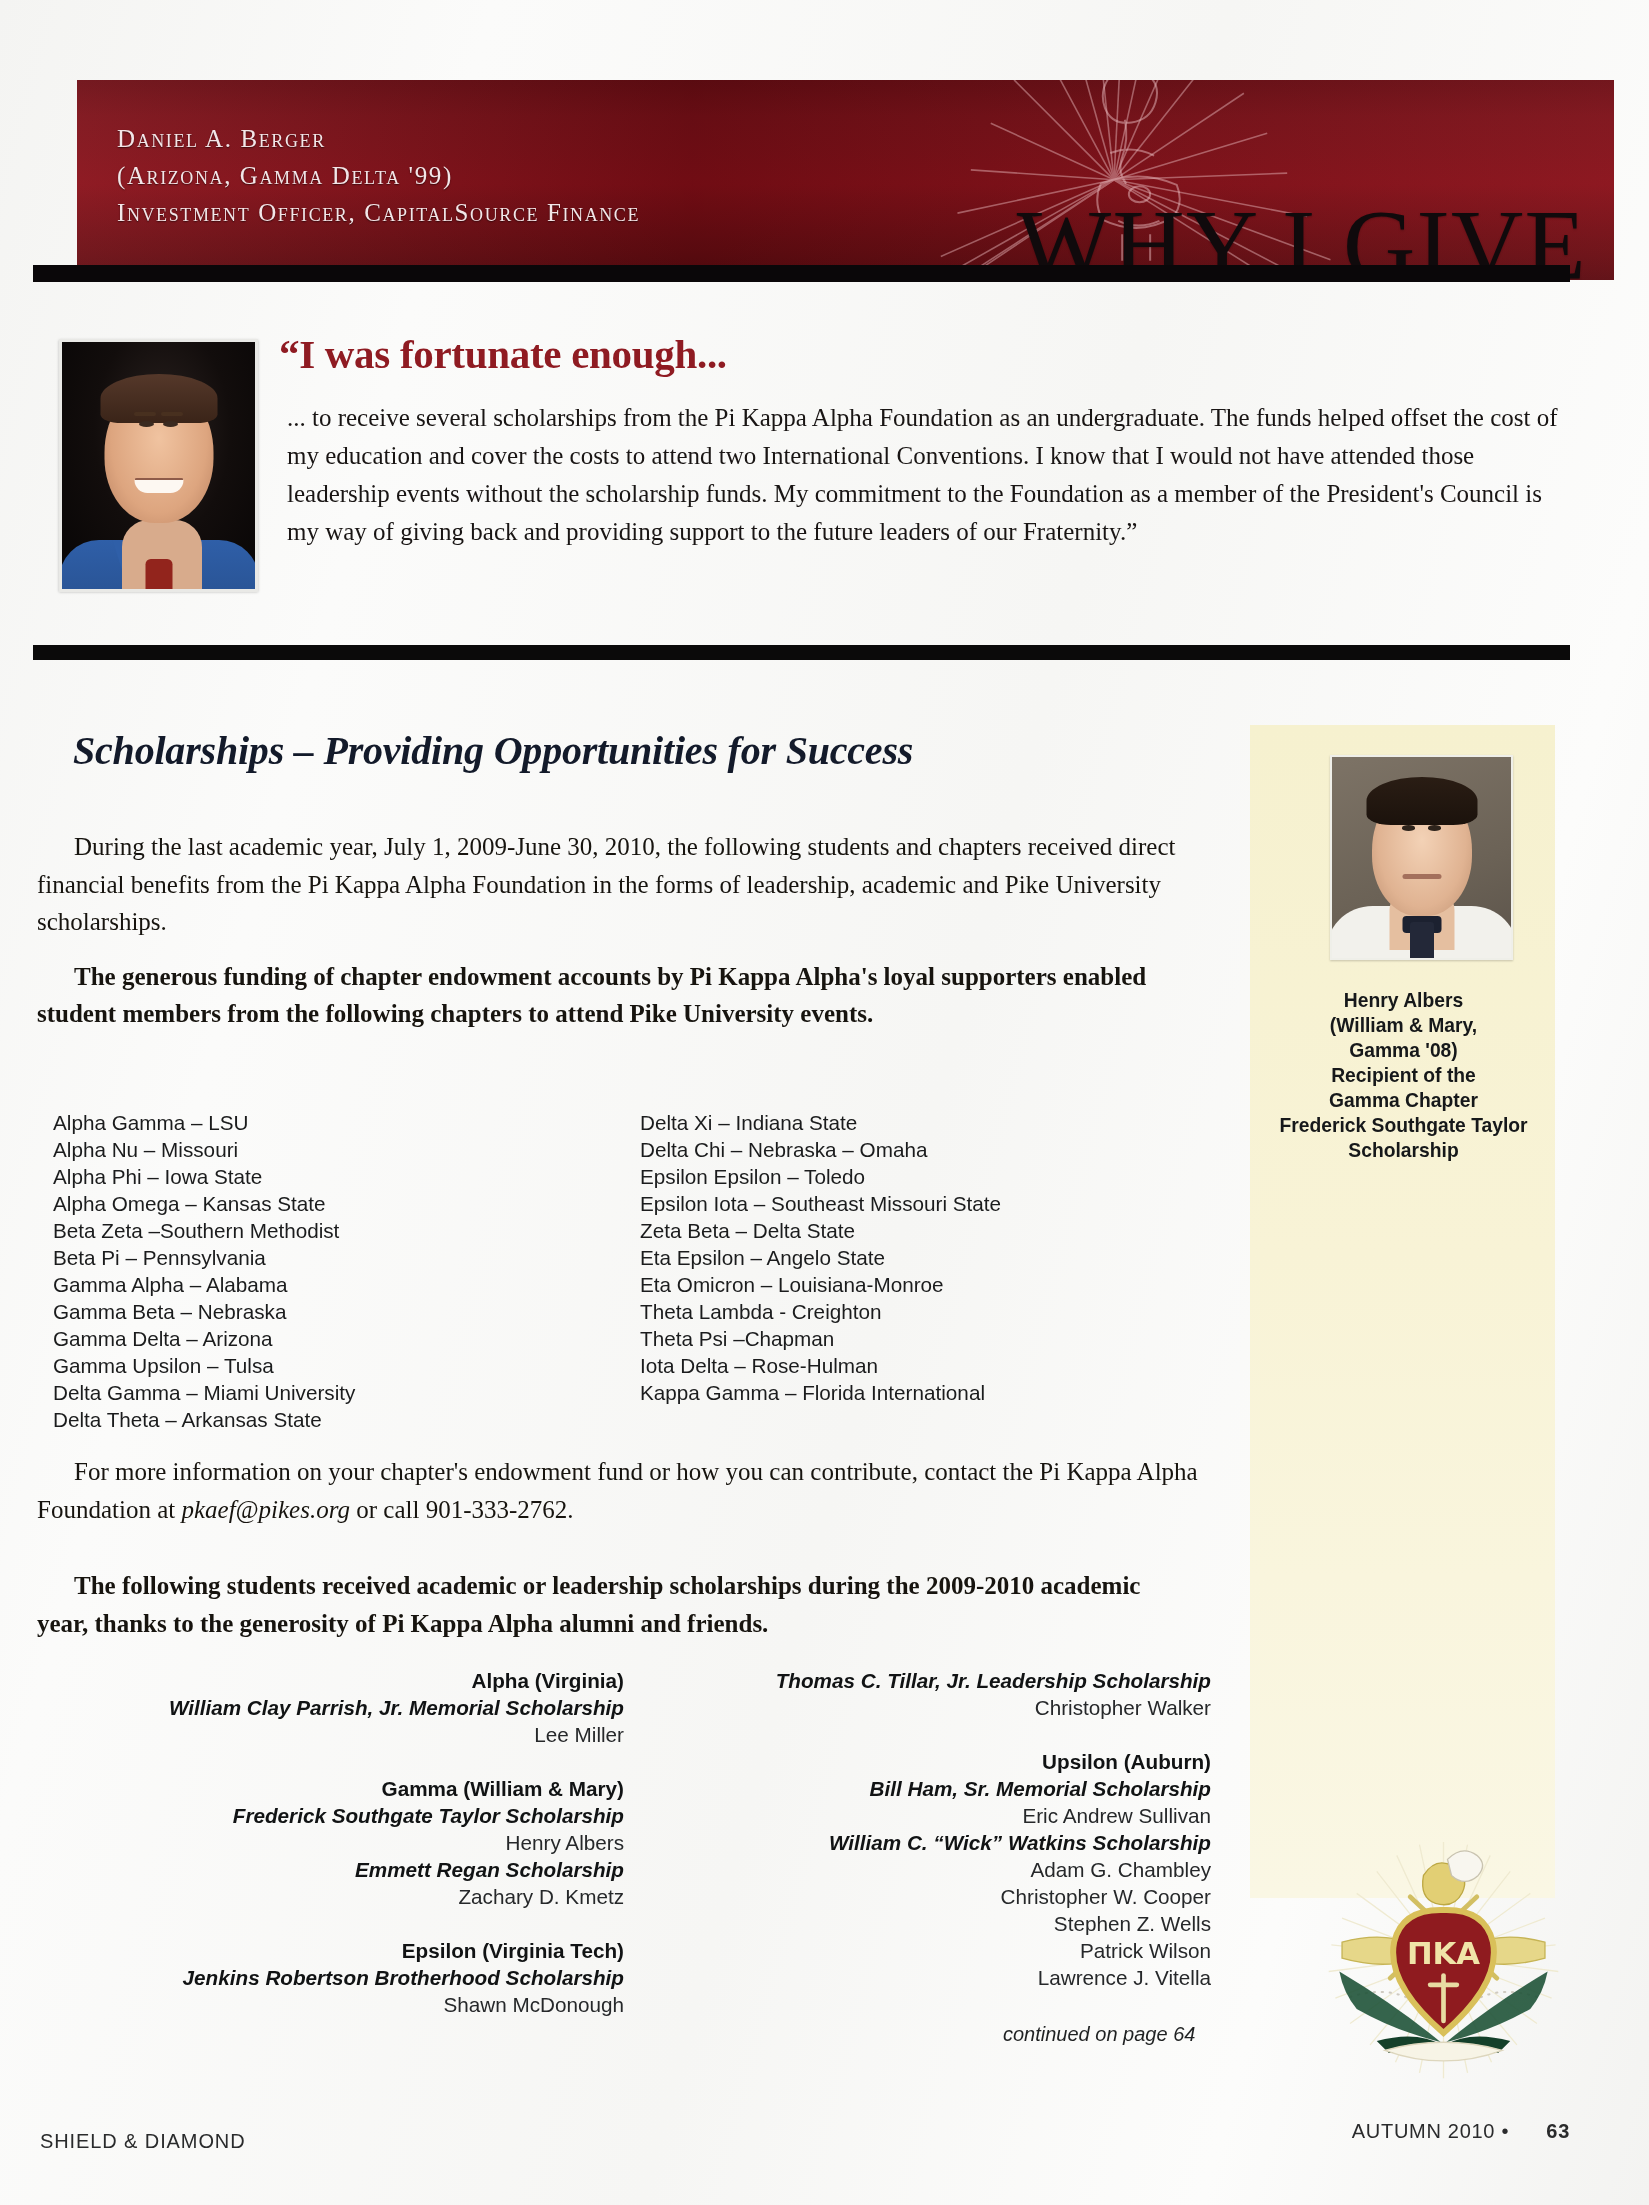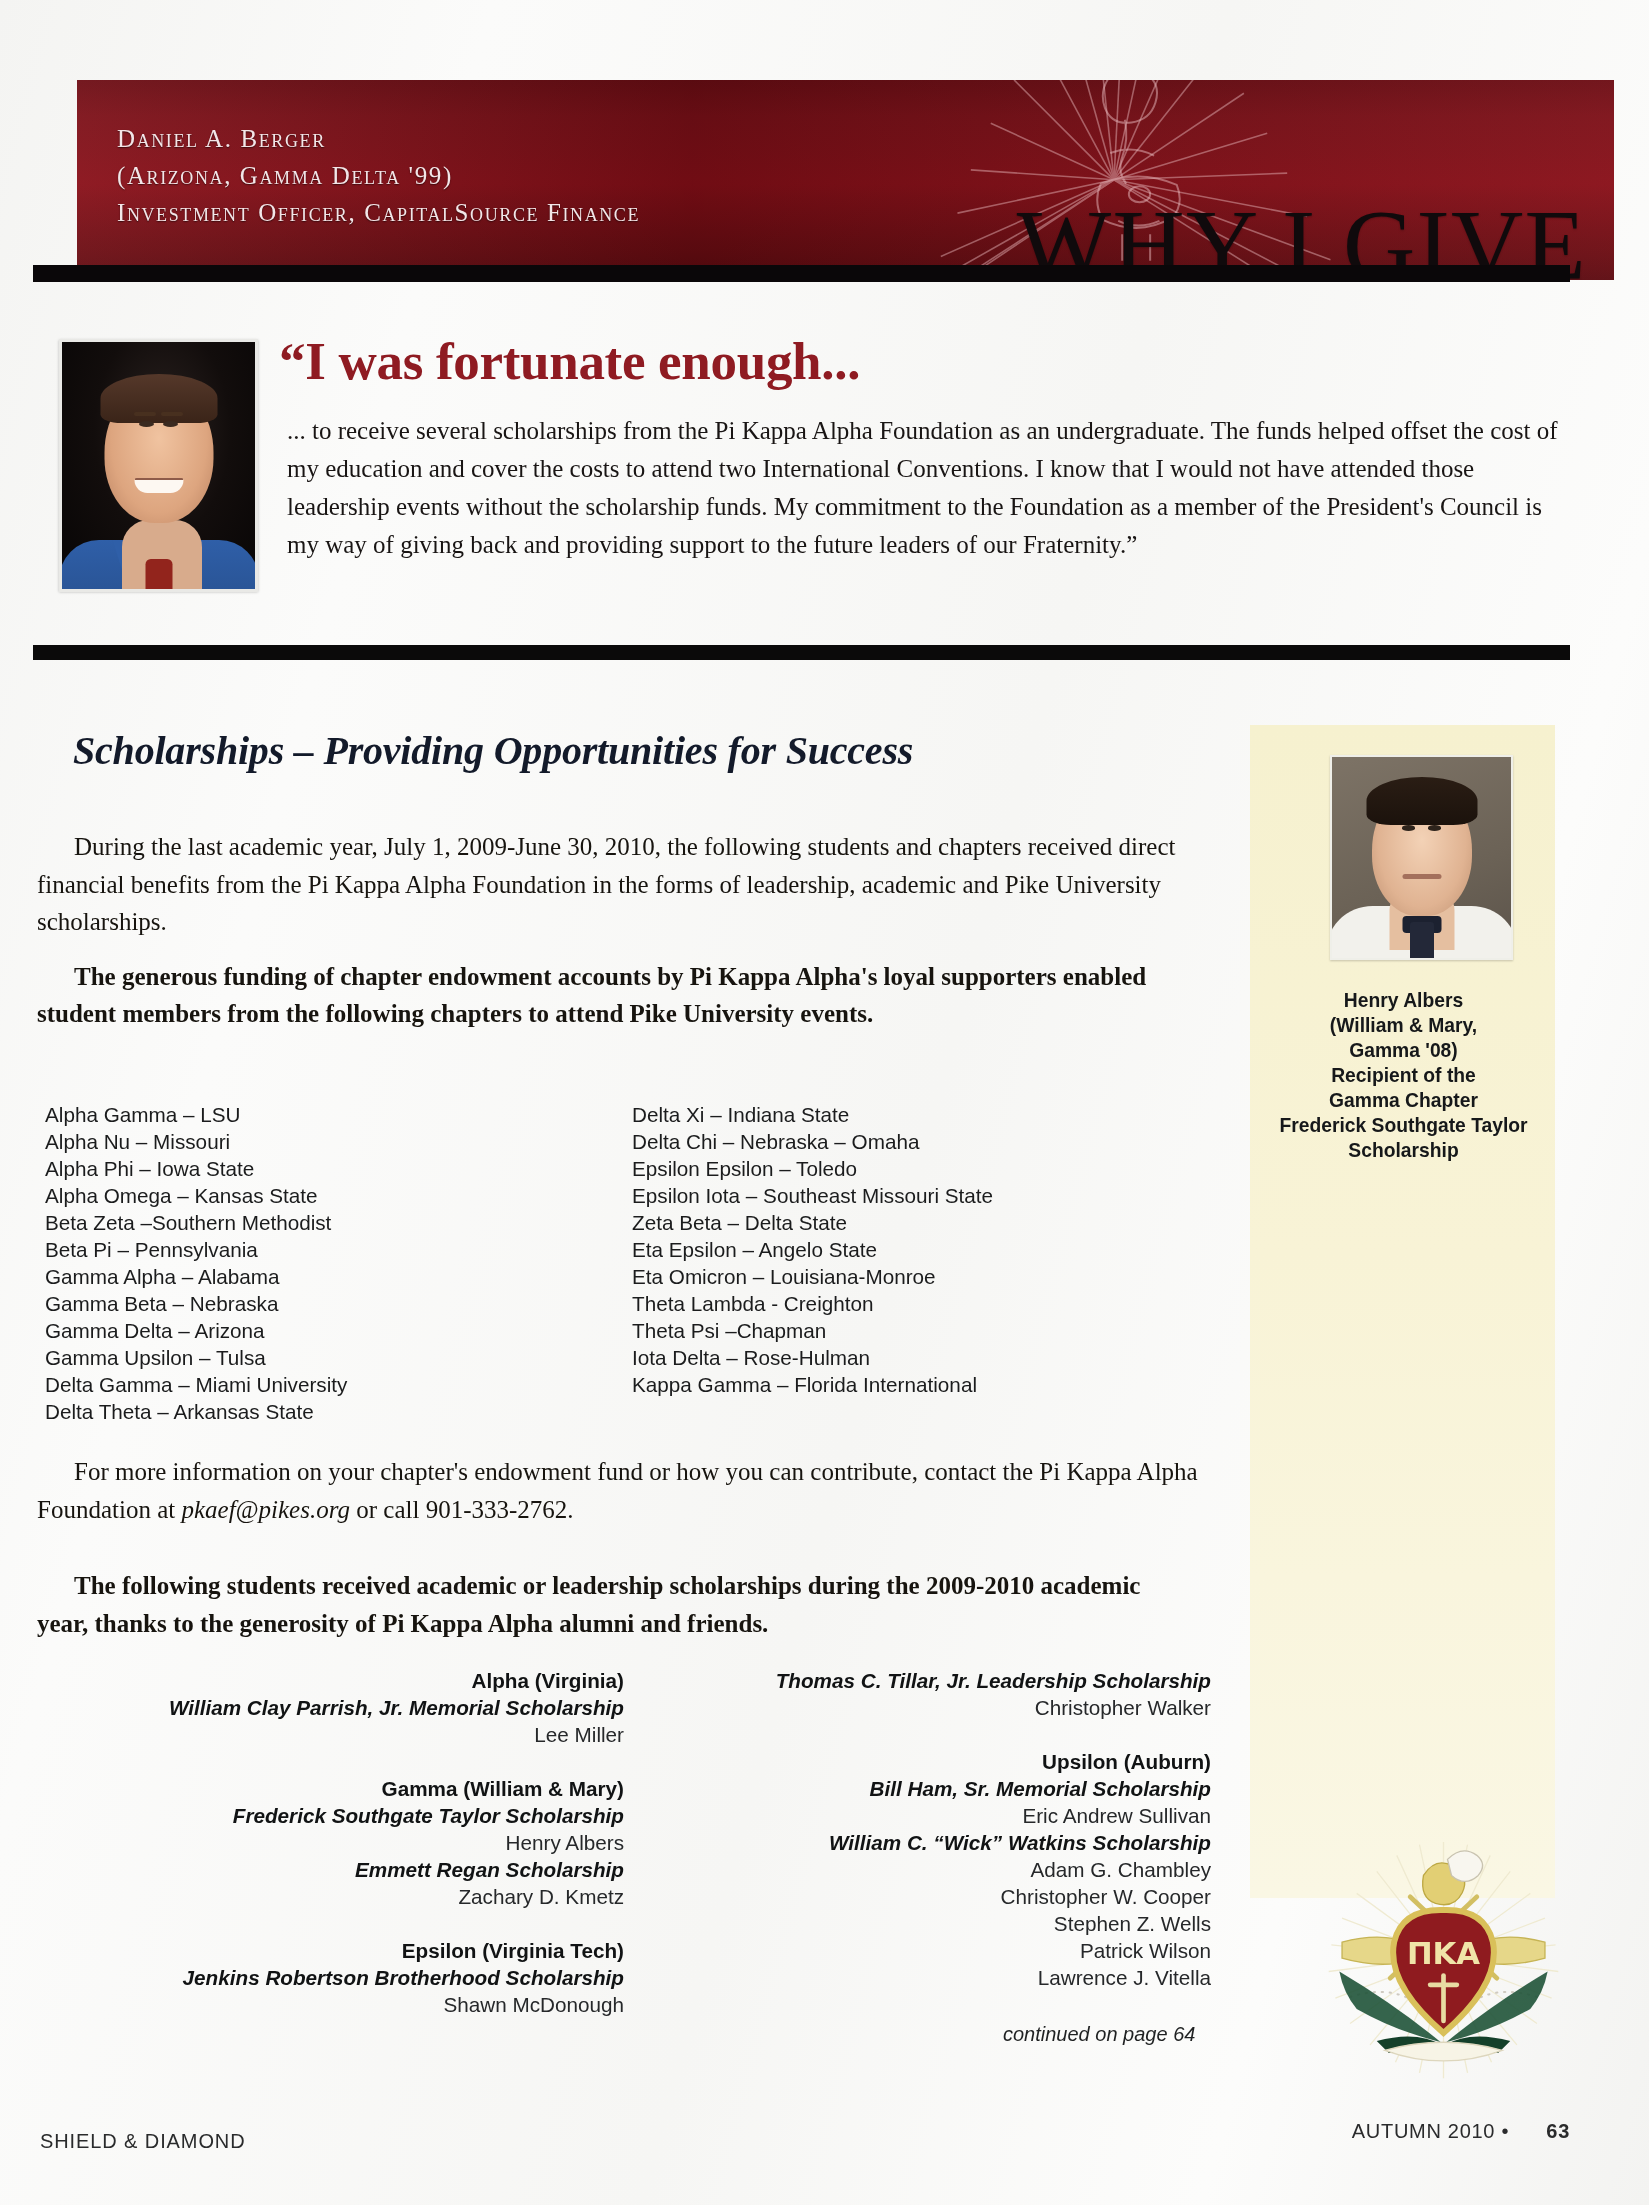--- a/index.html
+++ b/index.html
@@ -75,21 +75,21 @@
   .p-eye{position:absolute;top:32%;width:14.7px;height:6px;background:#3a2a20;border-radius:50%;}
   .p-eye.l{left:40%;} .p-eye.r{right:40%;}
   .p-brow{position:absolute;top:28.5%;width:21.3px;height:4px;background:#48301f;border-radius:2px;}
   .p-brow.l{left:37.5%;} .p-brow.r{right:37.5%;}
   .p-mouth{position:absolute;left:50%;top:55%;width:49px;height:13.3px;transform:translateX(-50%);
     background:#fdf8f2;border-radius:2.7px 2.7px 17.3px 17.3px;border-top:2.7px solid #8e5b49;}
 
   .quote-wrap{position:absolute;left:279px;top:333px;width:1293px;}
   .quote-head{
     font-family:"Liberation Serif", serif;
-    font-size:53px;color:#8f1b22;font-weight:700;line-height:1.06;
+    font-size:41px;color:#8f1b22;font-weight:700;line-height:1.06;
     letter-spacing:-0.3px;margin:0 0 23px 0;
   }
   .quote-body{
     font-family:"Liberation Serif", serif;
     font-size:25px;line-height:1.52;color:#191514;margin:8px;
     text-align:left;
   }
 
   
   .rule{position:absolute;left:33px;top:645px;width:1537px;height:14.7px;background:#0b0a0a;}
@@ -147,21 +147,21 @@
   .para.bold{font-weight:700;}
   .para em{font-style:italic;}
 
   .chaplists{position:absolute;left:37px;top:1093px;width:1187px;display:flex;}
   .chapcol{width:587px;}
   .chapcol li{
     list-style:none;
     font-family:"Liberation Sans", sans-serif;
     font-size:20.7px;line-height:27px;color:#1b1c1d;
   }
-  .chapcol ul{margin:8px;padding:0;}
+  .chapcol ul{margin:16px;padding:0;}
 
   .contact-para{position:absolute;left:37px;top:1453px;width:1183px;}
   .follow-para{position:absolute;left:37px;top:1567px;width:1133px;}
 
   
   .recip{position:absolute;left:37px;top:1667px;width:1187px;display:flex;text-align:right;}
   .recipcol{width:587px;}
   .recipcol .grp{margin-bottom:27px;}
   .chap-name{
     font-family:"Liberation Sans", sans-serif;

